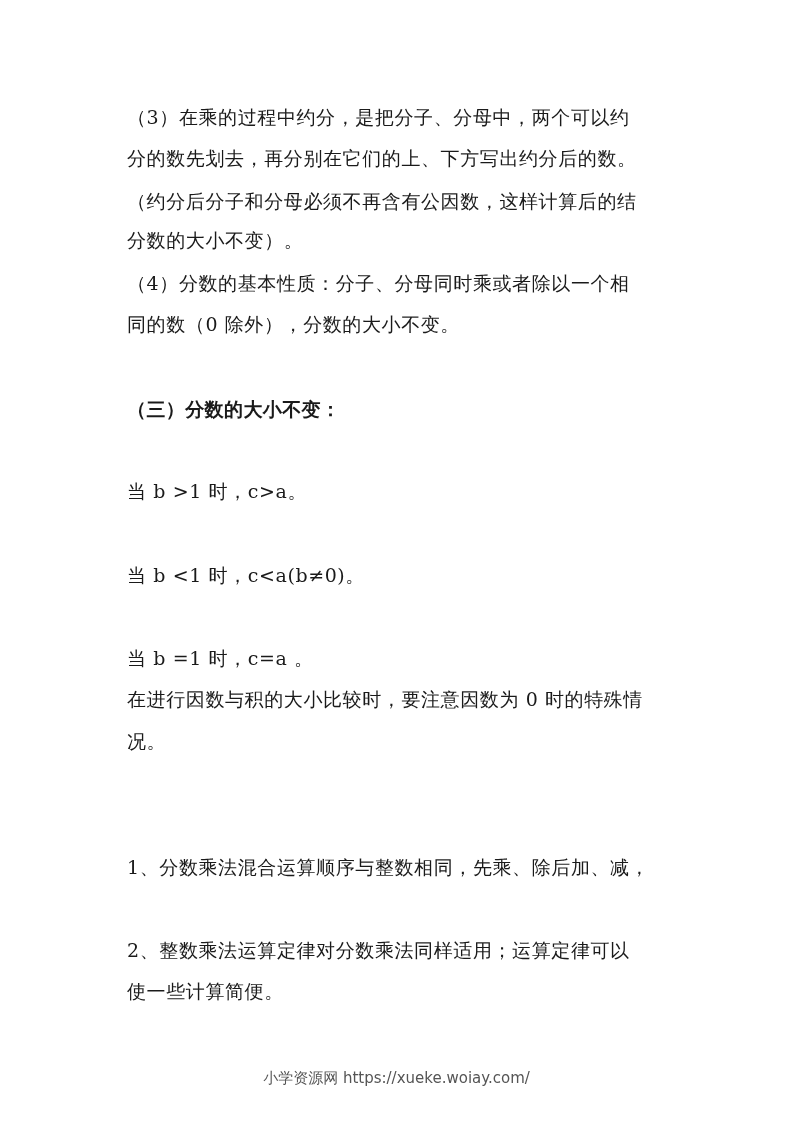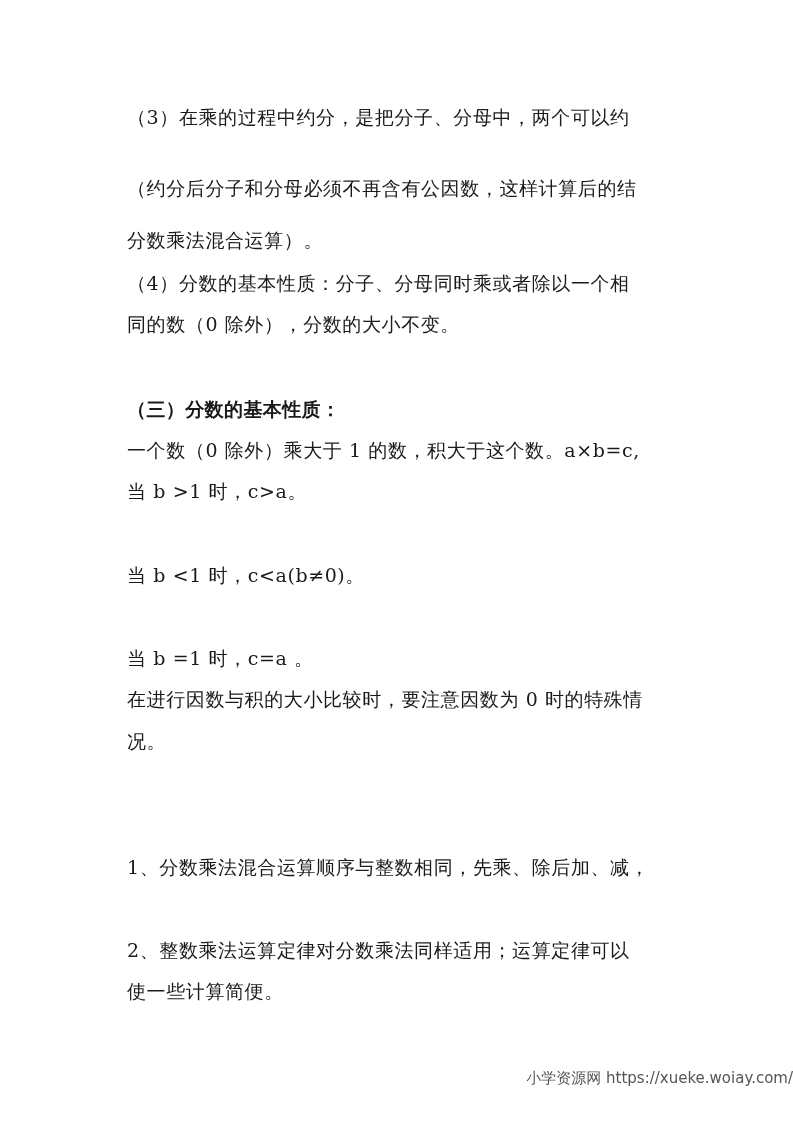--- a/index.html
+++ b/index.html
@@ -9,38 +9,38 @@
     color: #1a1a1a;
   }
   .page { position: absolute; left: 0; top: 0; width: 793px; height: 1122px; }
   .line {
     position: absolute; left: 127px; width: 545px;
     font-size: 19px; line-height: 24px; white-space: nowrap;
     letter-spacing: 0.6px;
   }
   .heading { font-weight: bold; font-family: "DejaVu Sans", "Liberation Sans", sans-serif; letter-spacing: 0.4px; }
   .footer {
-    position: absolute; top: 1069px; left: 0; width: 793px; text-align: right;
+    position: absolute; top: 1069px; left: 0; width: 793px; text-align: center;
     font-family: "DejaVu Sans", "Liberation Sans", sans-serif;
     font-size: 15px; color: #555555;
   }
 </style>
 </head>
 <body>
 
 <div class="page">
 
   <div class="line" style="top:105px">（3）在乘的过程中约分，是把分子、分母中，两个可以约</div>
-  <div class="line" style="top:176px">（约分后分子和分母必须不再含有公因数，这样计算后的结</div>
-  <div class="line" style="top:228px">分数乘法混合运算）。</div>
+  <div class="line" style="top:146px">分的数先划去，再分别在它们的上、下方写出约分后的数。</div>
+  <div class="line" style="top:189px">（约分后分子和分母必须不再含有公因数，这样计算后的结</div>
+  <div class="line" style="top:228px">分数的大小不变）。</div>
   <div class="line" style="top:271px">（4）分数的基本性质：分子、分母同时乘或者除以一个相</div>
   <div class="line" style="top:312px">同的数（0 除外），分数的大小不变。</div>
 
-  <div class="line heading" style="top:397px">（三）分数的基本性质：</div>
-  <div class="line" style="top:438px">一个数（0 除外）乘大于 1 的数，积大于这个数。a×b=c,</div>
+  <div class="line heading" style="top:397px">（三）分数的大小不变：</div>
   <div class="line" style="top:479px">当 b &gt;1 时，c&gt;a。</div>
   <div class="line" style="top:563px">当 b &lt;1 时，c&lt;a(b≠0)。</div>
   <div class="line" style="top:646px">当 b =1 时，c=a 。</div>
   <div class="line" style="top:687px">在进行因数与积的大小比较时，要注意因数为 0 时的特殊情</div>
   <div class="line" style="top:729px">况。</div>
 
   <div class="line" style="top:855px">1、分数乘法混合运算顺序与整数相同，先乘、除后加、减，</div>
   <div class="line" style="top:938px">2、整数乘法运算定律对分数乘法同样适用；运算定律可以</div>
   <div class="line" style="top:979px">使一些计算简便。</div>
 

